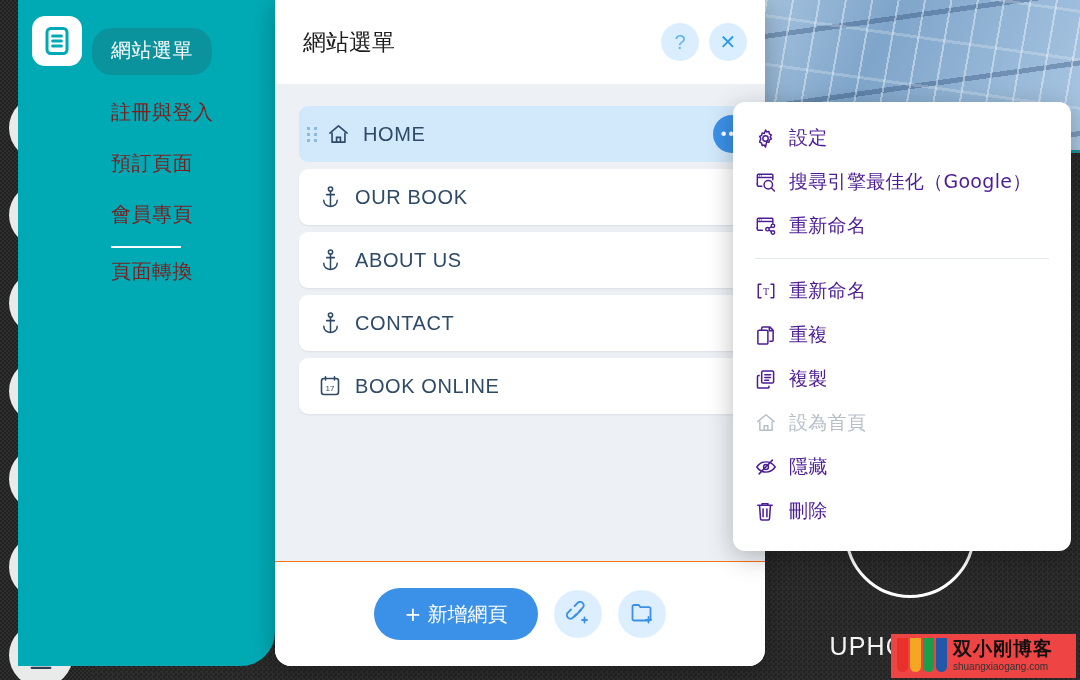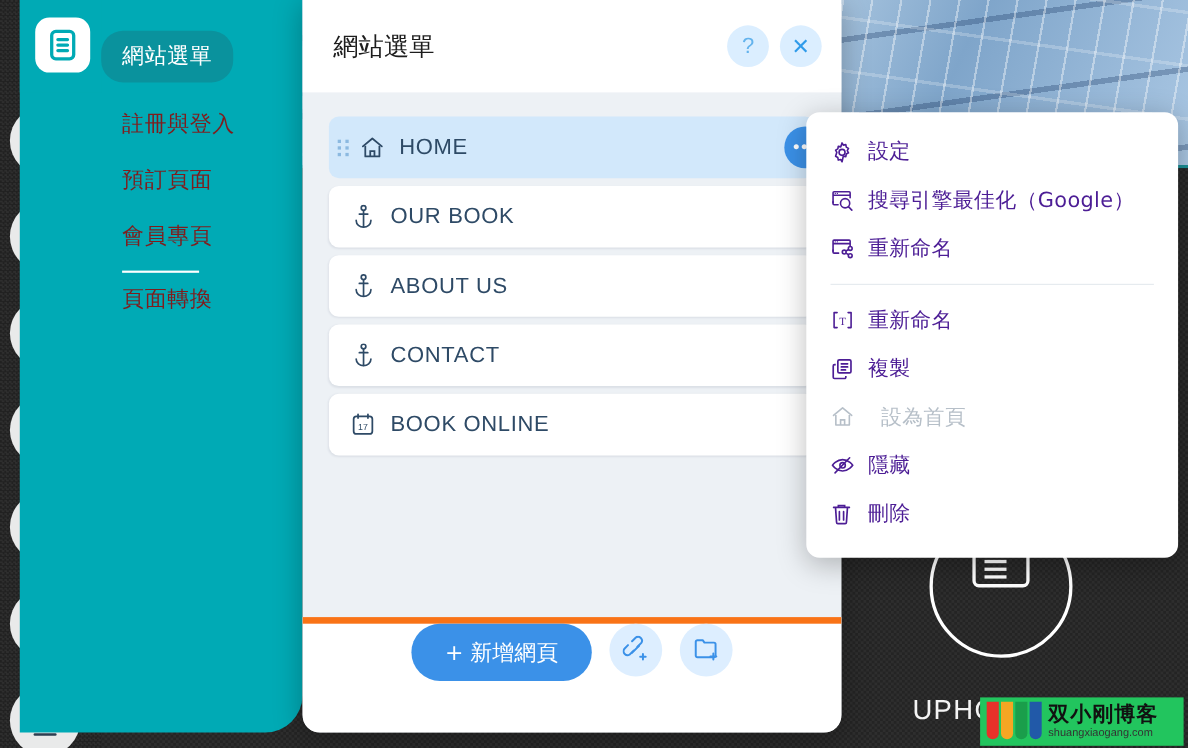--- a/index.html
+++ b/index.html
@@ -47,21 +47,21 @@
   #site-wordmark {
     position: absolute; left: 760px; top: 632px; width: 320px;
     color: #f3f3f3; font-size: 25px; letter-spacing: 1.2px;
     font-family: "Liberation Sans", sans-serif; text-align: center;
   }
 
   
   #watermark {
     position: absolute; right: 4px; bottom: 2px;
     width: 185px; height: 44px; z-index: 9;
-    background: #22c55e; overflow: hidden; text-align: right;
+    background: #ef4444; overflow: hidden; text-align: right;
   }
   #wm-bars { position:absolute; left:6px; top:4px; width:60px; height:34px; }
   #wm-bars i { position:absolute; top:0; width:11px; height:34px; display:block;
     border-radius: 0 0 9px 9px; }
   #wm-bars i:nth-child(1){ left:0;  background:#e8312a; }
   #wm-bars i:nth-child(2){ left:13px;background:#f5a623; }
   #wm-bars i:nth-child(3){ left:26px;background:#1a9e4b; }
   #wm-bars i:nth-child(4){ left:39px;background:#2159a8; }
   #wm-title { position:absolute; left:62px; top:2px; font-size:19px; color:#111;
     font-weight:bold; letter-spacing:1px; }
@@ -149,22 +149,22 @@
   .row-label { font-size: 20px; color: #2e4a66; letter-spacing: .6px;
     font-family: "Liberation Sans", sans-serif; }
   #row-more-btn {
     position: absolute; right: -10px; top: 50%; transform: translateY(-50%);
     width: 38px; height: 38px; border-radius: 50%; background: #3b91e8;
     display: flex; align-items: center; justify-content: center; color: #fff;
     letter-spacing: 1.5px; font-size: 17px; border:none; cursor:pointer;
   }
 
   #dlg-footer {
-    flex: 0 0 105px; background: #ffffff; border-top: 6px solid #f97316;
-    display: flex; align-items: flex-start; justify-content: center; gap: 16px;
+    flex: 0 0 105px; background: #ffffff; border-top: 1px solid #f97316;
+    display: flex; align-items: center; justify-content: center; gap: 16px;
   }
   #add-page-btn {
     height: 52px; padding: 0 30px; border-radius: 26px; border: none;
     background: #3b91e8; color: #ffffff; font-size: 20px; cursor: pointer;
     font-family: "DejaVu Sans", sans-serif;
   }
   .footer-round {
     width: 48px; height: 48px; border-radius: 50%; background: #ddeeff;
     border: none; cursor: pointer; display: flex; align-items: center;
     justify-content: center; color: #3b91e8;
@@ -173,21 +173,21 @@
   
   #ctx-menu {
     position: absolute; left: 733px; top: 102px; width: 338px; z-index: 8;
     background: #ffffff; border-radius: 12px; padding: 14px 0 18px;
     box-shadow: 0 6px 26px rgba(0,0,0,.26);
   }
   .ctx-item {
     display: flex; align-items: center; height: 44px; padding: 0 22px;
     color: #4c1d95; cursor: pointer;
   }
-  .ctx-item.disabled { color: #b6bfc8; cursor: default; gap: 12px; }
+  .ctx-item.disabled { color: #b6bfc8; cursor: default; }
   .ctx-ico { width: 34px; display: flex; align-items: center; color: inherit; }
   .ctx-label { font-size: 19px; font-family: "DejaVu Sans", sans-serif; letter-spacing:.3px; }
   .ctx-sep { height: 1px; background: #e4e9ee; margin: 10px 22px; }
 </style>
 </head>
 <body>
 
 <div id="site-bg">
   <div id="bg-photo"></div>
   <div id="bg-photo-edge"></div>
@@ -462,20 +462,30 @@
   <div class="ctx-item">
     <span class="ctx-ico">
       <svg width="22" height="20" viewBox="0 0 24 22" fill="none" stroke="currentColor" stroke-width="1.6">
         <path d="M6.5 3.5h-3v15h3M17.5 3.5h3v15h-3" stroke-linecap="round" stroke-linejoin="round"></path>
         <text x="12" y="15.5" text-anchor="middle" font-family="Liberation Serif, serif" font-size="11" fill="currentColor" stroke="none">T</text>
       </svg>
     </span>
     <span class="ctx-label">重新命名</span>
   </div>
 
+  <div class="ctx-item">
+    <span class="ctx-ico">
+      <svg width="21" height="21" viewBox="0 0 22 22" fill="none" stroke="currentColor" stroke-width="1.6">
+        <path d="M7 5.5V3.2A1.2 1.2 0 0 1 8.2 2h7.2L19 5.6v10.2a1.2 1.2 0 0 1-1.2 1.2H15" stroke-linejoin="round"></path>
+        <path d="M15 2.4v3.6h3.6"></path>
+        <rect x="3" y="5.5" width="10.5" height="14.5" rx="1.2"></rect>
+      </svg>
+    </span>
+    <span class="ctx-label">重複</span>
+  </div>
 
   <div class="ctx-item">
     <span class="ctx-ico">
       <svg width="21" height="21" viewBox="0 0 22 22" fill="none" stroke="currentColor" stroke-width="1.6">
         <rect x="7" y="2.2" width="12.5" height="12.5" rx="1.4"></rect>
         <path d="M10.3 6h6M10.3 9h6M10.3 11.8h4" stroke-linecap="round"></path>
         <path d="M14.6 17.5v1.3a1.2 1.2 0 0 1-1.2 1.2H3.8a1.2 1.2 0 0 1-1.2-1.2V8a1.2 1.2 0 0 1 1.2-1.2H5" stroke-linejoin="round"></path>
       </svg>
     </span>
     <span class="ctx-label">複製</span>

